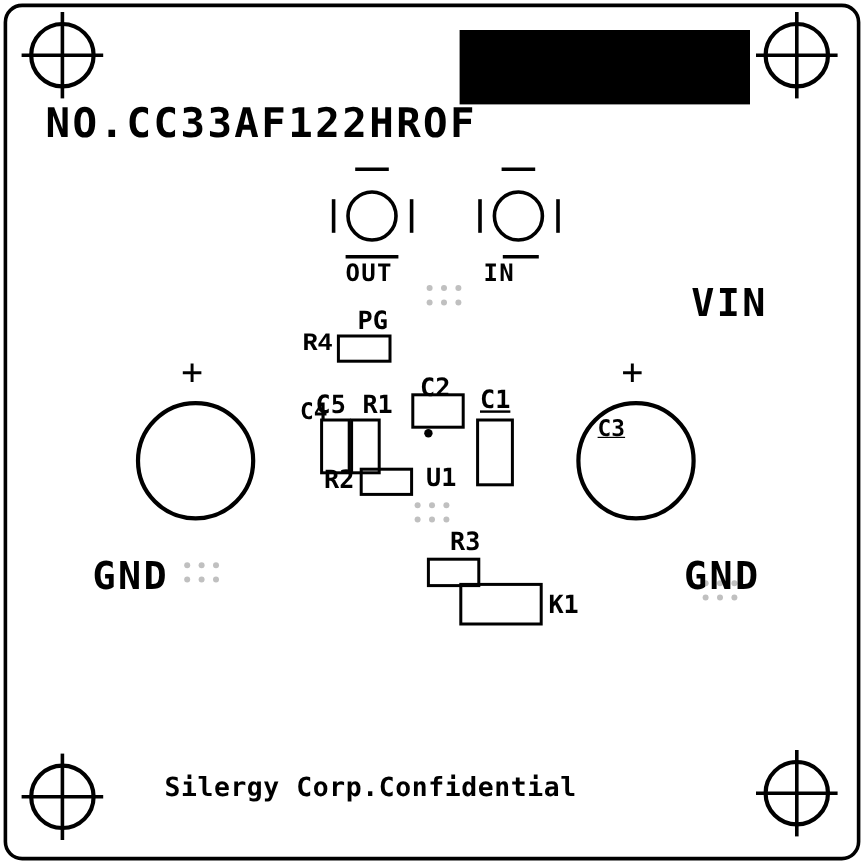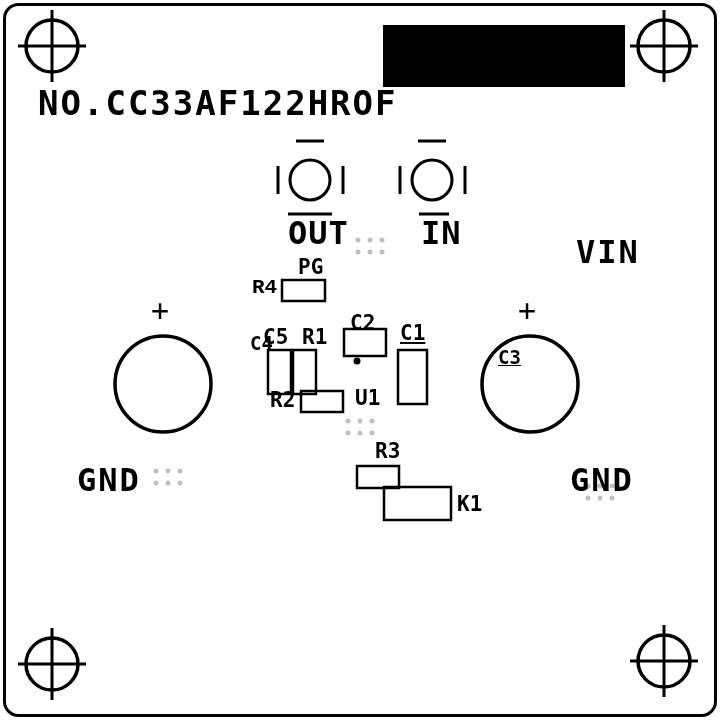--- a/index.html
+++ b/index.html
@@ -23,21 +23,21 @@
   .lbl {
     position: absolute;
     color: #000;
     font-weight: bold;
     line-height: 1;
     white-space: nowrap;
     user-select: none;
   }
   .pn   { font-size: 34px; letter-spacing: 2px; }
   .big  { font-size: 32px; letter-spacing: 2px; }
-  .term { font-size: 32px; letter-spacing: 1px; }
+  .term { font-size: 20px; letter-spacing: 1px; }
   .ref  { font-size: 21px; }
   .cap  { font-size: 19px; margin-left: 44px; }
   .plus { font-size: 30px; font-weight: normal; }
   .foot { font-size: 22px; letter-spacing: 0.5px; }
 </style>
 </head>
 <body>
 
 <div id="board">
 
@@ -130,21 +130,21 @@
         <circle cx="612" cy="486" r="2.5"></circle>
       <circle cx="588" cy="498" r="2.5"></circle>
         <circle cx="600" cy="498" r="2.5"></circle>
         <circle cx="612" cy="498" r="2.5"></circle>
     </g>
   </svg>
 
   <div class="lbl pn" style="left:38px;  top:86px;">NO.CC33AF122HROF</div>
 
   <div class="lbl term" style="left:288px; top:217px;">OUT</div>
-  <div class="lbl term" style="left:421px; top:217px;">IN</div>
+  <div class="lbl term" style="left:403px; top:217px;">IN</div>
 
   <div class="lbl big" style="left:576px; top:236px;">VIN</div>
 
   <div class="lbl ref" style="left:298px; top:257px;">PG</div>
   <div class="lbl ref" style="left:252px; top:277px;font-family:Liberation Mono, monospace;">R4</div>
   <div class="lbl ref" style="left:350px; top:313px;">C2</div>
   <div class="lbl ref" style="left:263px; top:327px;">C5</div>
   <div class="lbl ref" style="left:290px; top:327px;margin-left:12px;">R1</div>
   <div class="lbl ref" style="left:400px; top:323px;text-decoration:underline;">C1</div>
   <div class="lbl cap" style="left:206px; top:334px;">C4</div>
@@ -153,14 +153,15 @@
   <div class="lbl ref" style="left:355px; top:388px;">U1</div>
   <div class="lbl ref" style="left:375px; top:441px;">R3</div>
   <div class="lbl ref" style="left:457px; top:494px;">K1</div>
 
   <div class="lbl plus" style="left:151px; top:296px;">+</div>
   <div class="lbl plus" style="left:518px; top:296px;">+</div>
 
   <div class="lbl big" style="left:77px;  top:464px;">GND</div>
   <div class="lbl big" style="left:570px; top:464px;">GND</div>
 
+  <div class="lbl foot" style="left:137px; top:646px;">Silergy Corp.Confidential</div>
 
 </div>
 
 </body></html>

